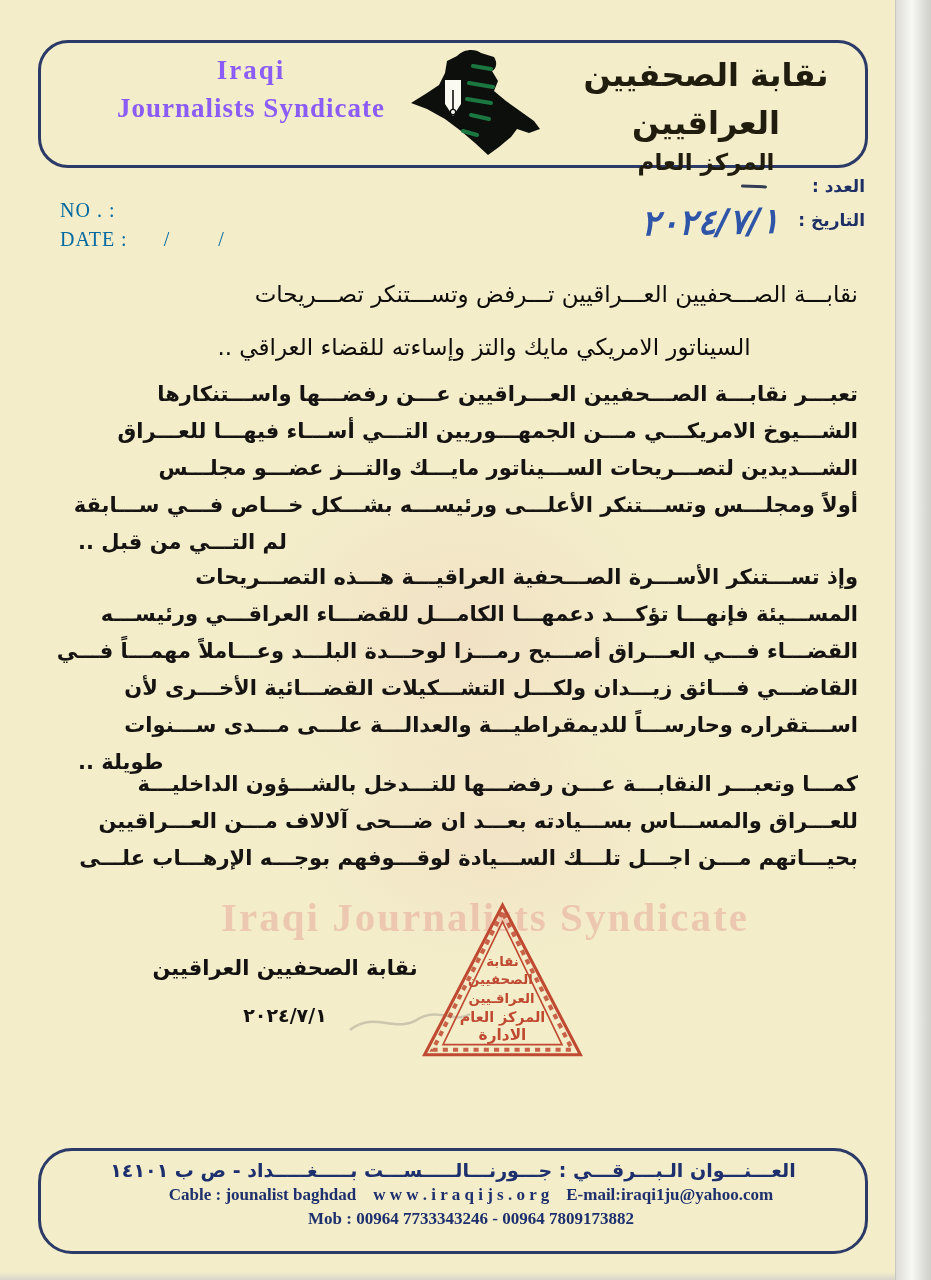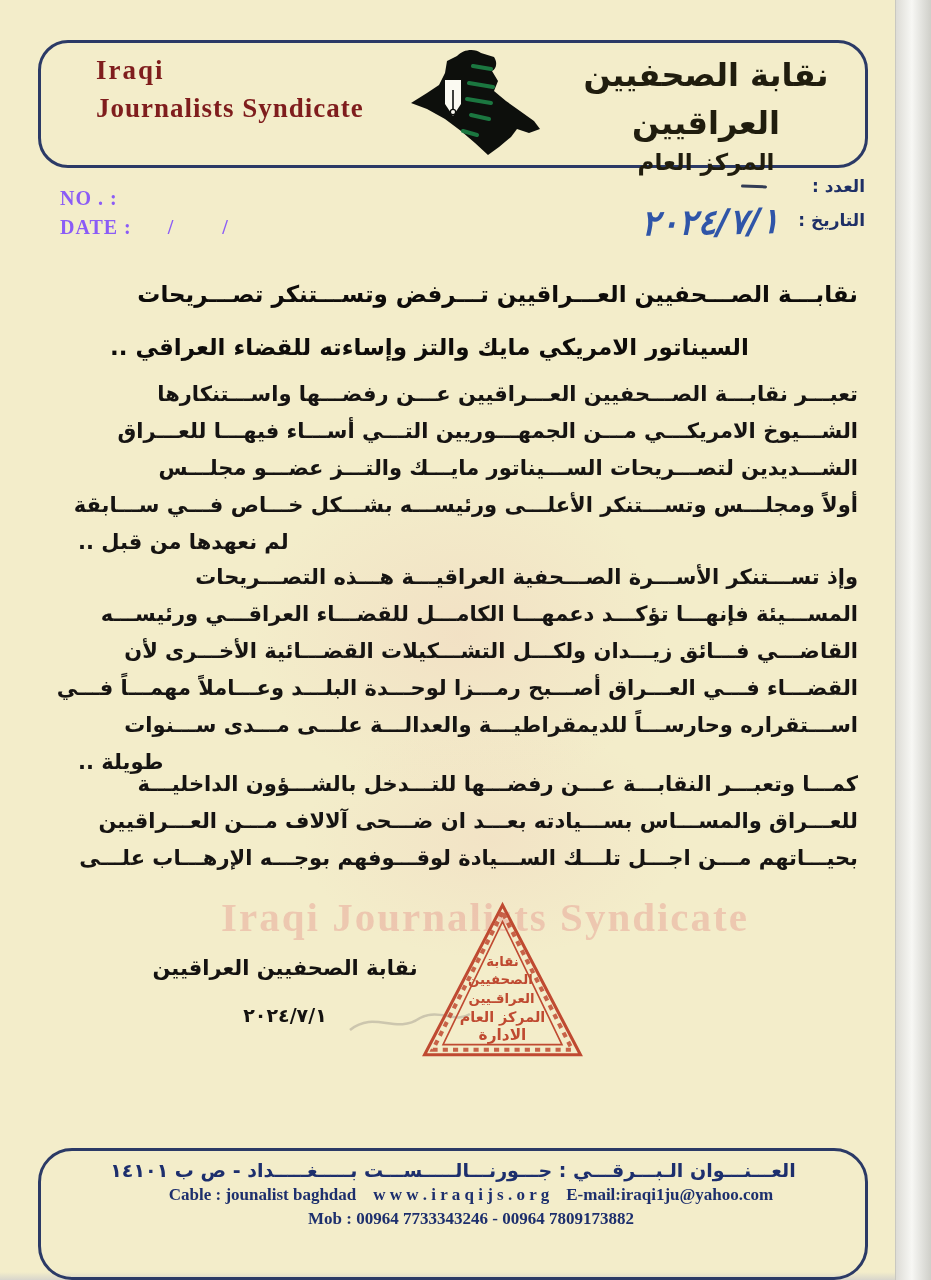--- a/index.html
+++ b/index.html
@@ -18,56 +18,56 @@
   .edge-bottom {
     position:absolute; left:0; bottom:0; width:895px; height:8px;
     background:linear-gradient(to top,#d8d6cc,rgba(216,214,204,0));
   }
   
   .header-box {
     position:absolute; left:38px; top:40px; width:830px; height:128px;
     border:3px solid #2b3a66; border-radius:30px; background:#f3edca;
   }
   .org-en {
-    position:absolute; left:55px; top:12px; width:310px; text-align:left;
-    font-family:"Liberation Serif", serif; font-weight:bold; color:#7f1d1d;
+    position:absolute; left:55px; top:12px; width:310px; text-align:center;
+    font-family:"Liberation Serif", serif; font-weight:bold; color:#8b5cf6;
   }
   .org-en .l1 { font-size:27px; letter-spacing:2px; }
   .org-en .l2 { font-size:27px; letter-spacing:1px; margin-top:7px; }
   .logo { position:absolute; left:360px; top:3px; width:160px; height:120px; }
   .org-ar { position:absolute; right:14px; top:8px; width:290px; text-align:center;
     color:#201d0e; direction:rtl; }
   .org-ar .c1 { font-size:32px; font-weight:700; line-height:1.5; }
   .org-ar .c2 { font-size:23px; font-weight:700; margin-top:2px; letter-spacing:1px; }
   
   .ref-left {
-    position:absolute; left:60px; top:184px; color:#8b5cf6;
-    font-family:"Liberation Serif", serif; font-size:20px; font-weight:700;
+    position:absolute; left:60px; top:196px; color:#0369a1;
+    font-family:"Liberation Serif", serif; font-size:20px; font-weight:400;
   }
   .ref-left .row { white-space:pre; line-height:29px; letter-spacing:1px; }
   .ref-right {
     position:absolute; right:66px; top:176px; width:270px; direction:rtl;
     color:#1e2f66; text-align:right;
   }
   .ref-right .lbl { font-size:17px; font-weight:700; }
   .ref-right .row1 { height:26px; }
   .dash-hand {
     display:inline-block; width:26px; height:3px; background:#323c55;
     margin:0 40px 4px 0; transform:rotate(2deg); border-radius:2px;
   }
   .date-hand {
     display:inline-block; font-size:35px; font-weight:700; color:#2f55a8;
     margin-right:14px; transform:rotate(-1deg); letter-spacing:2px;
     vertical-align:-8px; font-style:italic;
   }
   
   .title-block { position:absolute; left:110px; top:281px; width:748px; direction:rtl;
-    color:#0e0c0a; font-weight:700; }
+    color:#0e0c0a; font-weight:400; }
   .title-block .t1 { font-size:23px; height:53px; text-align:right; }
-  .title-block .t2 { font-size:23px; text-align:left; }
+  .title-block .t2 { font-size:23px; text-align:center; }
   
   .para { position:absolute; left:78px; width:780px; direction:rtl; color:#161412; }
   .para .ln { font-size:21px; font-weight:700; height:37px; text-align:right; white-space:nowrap; }
   .para .ln.end { text-align:left; white-space:normal; }
   #para1 { top:382px; } #para2 { top:565px; } #para3 { top:772px; }
   
   .wm-blob { position:absolute; pointer-events:none; z-index:0; }
   .wm-text {
     position:absolute; left:125px; top:893px; width:720px; z-index:1;
     font-family:"Liberation Serif", serif; font-weight:bold; font-size:41px;
@@ -77,21 +77,21 @@
   .sig { position:absolute; left:150px; top:956px; width:270px; text-align:center;
     color:#141210; direction:rtl; z-index:2; }
   .sig .org { font-size:21px; font-weight:800; }
   .sig .dt { font-size:19px; font-weight:800; margin-top:24px; letter-spacing:1px; }
   .scribble { position:absolute; left:345px; top:1000px; z-index:2; }
   
   .stamp { position:absolute; left:420px; top:900px; width:165px; height:162px; z-index:3; }
   .stamp text { font-family:"DejaVu Sans", sans-serif; font-weight:700; }
   
   .footer-box {
-    position:absolute; left:38px; top:1148px; width:830px; height:132px;
+    position:absolute; left:38px; top:1148px; width:830px; height:106px;
     border:3px solid #2b3a66; border-radius:34px; background:transparent;
     text-align:center; color:#1d2f6d; z-index:2;
   }
   .footer-box .f-ar { direction:rtl; font-size:19px; font-weight:700; margin-top:8px; white-space:pre; }
   .footer-box .f-en { font-family:"Liberation Serif", serif; font-weight:bold;
     font-size:17px; margin-top:4px; white-space:pre;padding-left:36px; }
 </style>
 </head>
 <body>
 
@@ -149,28 +149,28 @@
   <div class="title-block">
     <div class="t1">نقابـــة الصـــحفيين العـــراقيين تـــرفض وتســـتنكر تصـــريحات</div>
     <div class="t2">السيناتور الامريكي مايك والتز وإساءته للقضاء العراقي ..</div>
   </div>
 
   <div id="para1" class="para">
     <div class="ln">تعبـــر نقابـــة الصـــحفيين العـــراقيين عـــن رفضـــها واســـتنكارها</div>
     <div class="ln">الشـــيوخ الامريكـــي  مـــن الجمهـــوريين التـــي أســـاء فيهـــا للعـــراق</div>
     <div class="ln">الشـــديدين لتصـــريحات الســـيناتور مايـــك والتـــز  عضـــو مجلـــس</div>
     <div class="ln">أولاً ومجلـــس وتســـتنكر الأعلـــى ورئيســـه بشـــكل خـــاص فـــي ســـابقة</div>
-    <div class="ln end">لم نعهدها من قبل ..</div>
+    <div class="ln end">لم التـــي من قبل ..</div>
   </div>
 
   <div id="para2" class="para">
     <div class="ln">وإذ تســـتنكر الأســـرة الصـــحفية العراقيـــة هـــذه التصـــريحات</div>
     <div class="ln">المســـيئة فإنهـــا تؤكـــد دعمهـــا الكامـــل للقضـــاء العراقـــي ورئيســـه</div>
+    <div class="ln">القضـــاء فـــي العـــراق أصـــبح رمـــزا لوحـــدة البلـــد وعـــاملاً مهمـــاً فـــي</div>
     <div class="ln">القاضـــي فـــائق زيـــدان ولكـــل التشـــكيلات القضـــائية الأخـــرى لأن</div>
-    <div class="ln">القضـــاء فـــي العـــراق أصـــبح رمـــزا لوحـــدة البلـــد وعـــاملاً مهمـــاً فـــي</div>
     <div class="ln">اســـتقراره وحارســـاً للديمقراطيـــة والعدالـــة علـــى مـــدى ســـنوات</div>
     <div class="ln end">طويلة ..</div>
   </div>
 
   <div id="para3" class="para">
     <div class="ln">كمـــا وتعبـــر النقابـــة عـــن رفضـــها للتـــدخل بالشـــؤون الداخليـــة</div>
     <div class="ln">للعـــراق والمســـاس بســـيادته بعـــد ان ضـــحى آلالاف مـــن العـــراقيين</div>
     <div class="ln">بحيـــاتهم مـــن اجـــل تلـــك الســـيادة لوقـــوفهم بوجـــه الإرهـــاب علـــى</div>
   </div>
 

